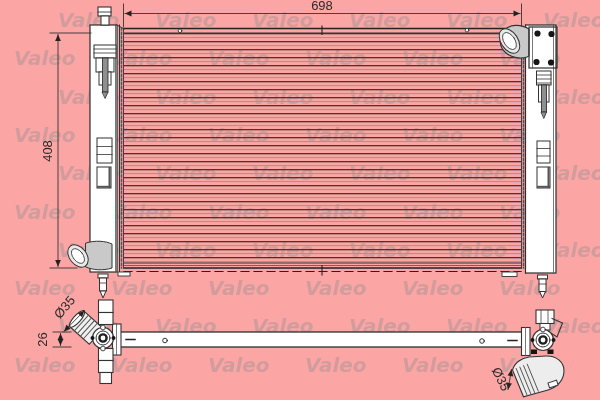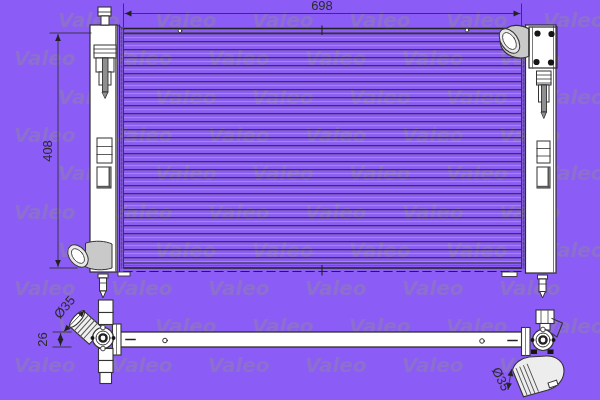--- a/index.html
+++ b/index.html
@@ -1,16 +1,16 @@
 <!DOCTYPE html>
 <html><head>
 <meta charset="utf-8">
 <style>
   html,body{margin:0;padding:0;background:#fff;}
-  .stage{width:600px;height:400px;position:relative;background:#8b5cf6;overflow:hidden;}
+  .stage{width:600px;height:400px;position:relative;background:#fca5a5;overflow:hidden;}
   svg{display:block;}
   text{font-family:"Liberation Sans", sans-serif;}
   .dim-text{font-size:13px;fill:#2b2b2b;}
   .wm{font-family:"DejaVu Sans", sans-serif;font-size:20px;font-style:italic;font-weight:bold;fill:#8f8f8f;opacity:0.38;}
 </style>
 </head>
 <body>
 
 <div class="stage">
 <svg width="600" height="400" viewBox="0 0 600 400">

